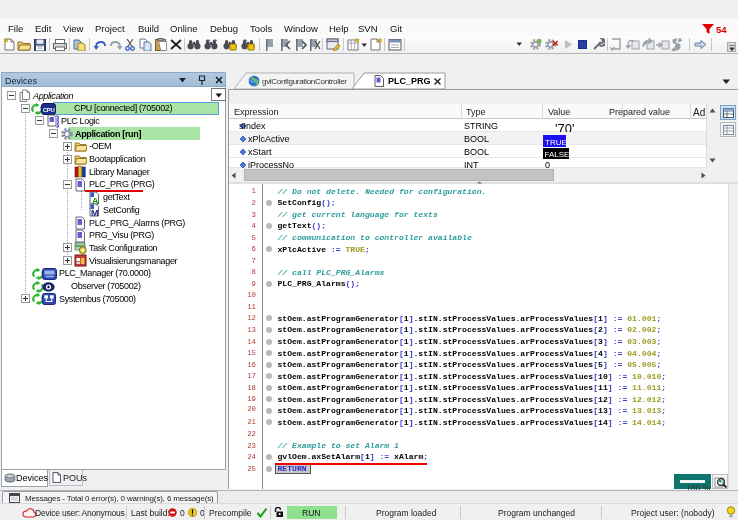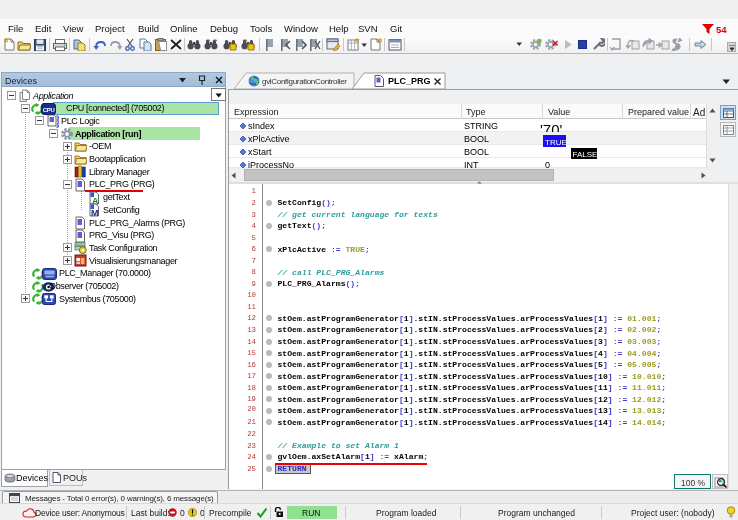--- a/index.html
+++ b/index.html
@@ -290,21 +290,21 @@
         <svg class="abs" style="left:29px;top:15.7px" width="12" height="12" viewBox="0 0 12 12">
           <path d="M2.2 8.6 A4.2 4.2 0 0 1 6 1.8" fill="none" stroke="#35b435" stroke-width="2.2"></path>
           <path d="M9.8 3.4 A4.2 4.2 0 0 1 6 10.2" fill="none" stroke="#35b435" stroke-width="2.2"></path>
           <path d="M4.6 0 L8.6 1.9 L4.8 4.2 Z" fill="#35b435"></path>
           <path d="M7.4 12 L3.4 10.1 L7.2 7.8 Z" fill="#35b435"></path>
         </svg>
         <svg class="abs" style="left:39px;top:15.7px" width="15" height="12" viewBox="0 0 15 12">
           <rect x="0.5" y="0.5" width="14" height="11" rx="2.5" fill="#1b2d8e" stroke="#101a60"></rect>
           <text x="1.8" y="8.6" font-size="6" font-weight="bold" fill="#fff" font-family="Liberation Sans">CPU</text>
         </svg>
-        <span class="abs" style="left:64px;top:16.2px;white-space:nowrap">CPU [connected] (705002)</span>
+        <span class="abs" style="left:72px;top:16.2px;white-space:nowrap">CPU [connected] (705002)</span>
       <svg class="abs" style="left:33px;top:29.4px" width="9" height="9" viewBox="0 0 9 9">
           <rect x="0.5" y="0.5" width="8" height="8" fill="#fcfcfc" stroke="#9a9a9a"></rect>
           <path d="M2 4.5 H7" stroke="#333" stroke-width="1"></path>
         </svg>
       <svg class="abs" style="left:44px;top:27.4px" width="13" height="14" viewBox="0 0 13 14">
           <path d="M2 1 H8 L10 3 V12 H2 Z" fill="#fff" stroke="#555" stroke-width="0.9"></path>
           <path d="M3.5 3 H8 V8 H3.5 Z" fill="#6a5acd"></path>
           <path d="M10.5 2 Q13 2 12 5 Q11.4 7 12.6 8 Q11.4 9 12 11 Q13 13.5 10.5 13" fill="none" stroke="#5050e0" stroke-width="1.4"></path>
         </svg>
         <span class="abs" style="left:59px;top:28.9px;white-space:nowrap">PLC Logic</span>
@@ -412,21 +412,21 @@
           <path d="M2.2 8.6 A4.2 4.2 0 0 1 6 1.8" fill="none" stroke="#35b435" stroke-width="2.2"></path>
           <path d="M9.8 3.4 A4.2 4.2 0 0 1 6 10.2" fill="none" stroke="#35b435" stroke-width="2.2"></path>
           <path d="M4.6 0 L8.6 1.9 L4.8 4.2 Z" fill="#35b435"></path>
           <path d="M7.4 12 L3.4 10.1 L7.2 7.8 Z" fill="#35b435"></path>
         </svg>
         <svg class="abs" style="left:40px;top:193.5px" width="15" height="12" viewBox="0 0 15 12">
           <ellipse cx="6.5" cy="6" rx="6.2" ry="4.7" fill="#15286e"></ellipse>
           <circle cx="6.5" cy="6" r="2.6" fill="#fff"></circle>
           <circle cx="6.5" cy="6" r="1.2" fill="#000"></circle>
         </svg>
-        <span class="abs" style="left:47px;top:194.0px;white-space:nowrap">Observer (705002)</span>
+        <span class="abs" style="left:69px;top:194.0px;white-space:nowrap">Observer (705002)</span>
       <svg class="abs" style="left:19px;top:207.2px" width="9" height="9" viewBox="0 0 9 9">
           <rect x="0.5" y="0.5" width="8" height="8" fill="#fcfcfc" stroke="#9a9a9a"></rect>
           <path d="M2 4.5 H7 M4.5 2 V7" stroke="#333" stroke-width="1"></path>
         </svg>
       <svg class="abs" style="left:30px;top:206.2px" width="12" height="12" viewBox="0 0 12 12">
           <path d="M2.2 8.6 A4.2 4.2 0 0 1 6 1.8" fill="none" stroke="#35b435" stroke-width="2.2"></path>
           <path d="M9.8 3.4 A4.2 4.2 0 0 1 6 10.2" fill="none" stroke="#35b435" stroke-width="2.2"></path>
           <path d="M4.6 0 L8.6 1.9 L4.8 4.2 Z" fill="#35b435"></path>
           <path d="M7.4 12 L3.4 10.1 L7.2 7.8 Z" fill="#35b435"></path>
         </svg>
@@ -482,46 +482,46 @@
         </svg>
       <div class="abs" style="left:0;top:31.5px;width:510px;height:64.5px;background:#fff;border-left:1px solid #9a9a9a"></div>
       <div class="abs" style="left:1px;top:31.5px;width:477px;height:15px;background:#fafafa;border-bottom:1px solid #c8c8c8;"></div>
       <div class="abs" style="left:233px;top:31.5px;width:1px;height:15px;background:#d8d8d8"></div>
       <div class="abs" style="left:314px;top:31.5px;width:1px;height:15px;background:#d8d8d8"></div>
       <div class="abs" style="left:394px;top:31.5px;width:1px;height:15px;background:#d8d8d8"></div>
       <div class="abs" style="left:462px;top:31.5px;width:1px;height:15px;background:#d8d8d8"></div>
       <span class="abs" style="left:6px;top:34.5px;font-size:9px;color:#222;white-space:nowrap">Expression</span>
       <span class="abs" style="left:238px;top:34.5px;font-size:9px;color:#222;white-space:nowrap">Type</span>
       <span class="abs" style="left:320px;top:34.5px;font-size:9px;color:#222;white-space:nowrap">Value</span>
-      <span class="abs" style="left:400px;top:34.5px;font-size:9px;color:#222;white-space:nowrap">Prepared value</span>
+      <span class="abs" style="left:381px;top:34.5px;font-size:9px;color:#222;white-space:nowrap">Prepared value</span>
       <span class="abs" style="left:465px;top:34.5px;font-size:10px;color:#222;white-space:nowrap">Ad</span>
       <div class="abs" style="left:1px;top:59px;width:477px;height:1px;background:#e8e8e8"></div>
       <svg class="abs" style="left:11px;top:50px" width="8" height="8" viewBox="0 0 8 8">
           <path d="M1 4 L4 1 L7 4 L4 7 Z" fill="#5078e0" stroke="#2a4898" stroke-width="0.7"></path>
         </svg>
-      <span class="abs" style="left:20px;top:49px;font-size:9px">sIndex</span>
+      <span class="abs" style="left:11px;top:49px;font-size:9px">sIndex</span>
       <span class="abs" style="left:236px;top:49px;font-size:9px">STRING</span>
-      <span class="abs" style="left:312px;top:49px;font-size:15px">'70'</span>
+      <span class="abs" style="left:327px;top:49px;font-size:13px">'70'</span>
       <div class="abs" style="left:1px;top:60px;width:477px;height:13px;background:#f2f2f2"></div>
       <div class="abs" style="left:1px;top:72px;width:477px;height:1px;background:#e8e8e8"></div>
       <svg class="abs" style="left:11px;top:63px" width="8" height="8" viewBox="0 0 8 8">
           <path d="M1 4 L4 1 L7 4 L4 7 Z" fill="#5078e0" stroke="#2a4898" stroke-width="0.7"></path>
         </svg>
       <span class="abs" style="left:20px;top:62px;font-size:9px">xPlcActive</span>
       <span class="abs" style="left:236px;top:62px;font-size:9px">BOOL</span>
       <span class="abs" style="left:315px;top:63px;width:23px;height:12px;background:#1c10ee;">
           <span class="abs" style="left:2px;top:2.5px;font-size:8px;color:#fff">TRUE</span>
         </span>
       <div class="abs" style="left:1px;top:85px;width:477px;height:1px;background:#e8e8e8"></div>
       <svg class="abs" style="left:11px;top:76px" width="8" height="8" viewBox="0 0 8 8">
           <path d="M1 4 L4 1 L7 4 L4 7 Z" fill="#5078e0" stroke="#2a4898" stroke-width="0.7"></path>
         </svg>
       <span class="abs" style="left:20px;top:75px;font-size:9px">xStart</span>
       <span class="abs" style="left:236px;top:75px;font-size:9px">BOOL</span>
-      <span class="abs" style="left:315px;top:75.7px;width:26px;height:11px;background:#000;margin-left:28px;">
+      <span class="abs" style="left:315px;top:75.7px;width:26px;height:11px;background:#000;">
           <span class="abs" style="left:1.5px;top:2px;font-size:8px;color:#fff">FALSE</span>
         </span>
       <div class="abs" style="left:1px;top:95px;width:477px;height:1px;background:#e8e8e8"></div>
       <svg class="abs" style="left:11px;top:89px" width="8" height="8" viewBox="0 0 8 8">
           <path d="M1 4 L4 1 L7 4 L4 7 Z" fill="#5078e0" stroke="#2a4898" stroke-width="0.7"></path>
         </svg>
       <span class="abs" style="left:20px;top:88px;font-size:9px">iProcessNo</span>
       <span class="abs" style="left:236px;top:88px;font-size:9px">INT</span>
       <span class="abs" style="left:317px;top:88px;font-size:9px">0</span>
       <div class="abs" style="left:478px;top:31.5px;width:12px;height:64.5px;background:#f0f0f0;border-left:1px solid #dcdcdc"></div>
@@ -553,29 +553,31 @@
           <path d="M0.5 0.5 V6.5 L4.5 3.5 Z" fill="#505050"></path>
         </svg>
       <div class="abs" style="left:16px;top:97px;width:310px;height:12px;background:#c3c3c3;border:1px solid #b0b0b0"></div>
       <div class="abs" style="left:0;top:110px;width:510px;height:2.5px;background:#dde0e2"></div>
       <svg class="abs" style="left:248px;top:109px" width="22" height="6" viewBox="0 0 22 6">
           <path d="M1 2.5 L3.5 0.5 L6 2.5 Z" fill="#707070"></path>
           <path d="M15 3.5 L17.5 5.5 L20 3.5 Z" fill="#707070"></path>
         </svg>
       <div class="abs" id="code">
         <span class="ln" style="top:3.40px">1</span>
+        <div class="cl cmt" style="top:2.80px">// Do not delete. Needed for configuration.</div>
         <span class="ln" style="top:14.95px">2</span>
         <span class="bp" style="top:15.95px"></span>
         <div class="cl" style="top:14.35px">SetConfig<span class="op">();</span></div>
         <span class="ln" style="top:26.50px">3</span>
         <div class="cl cmt" style="top:25.90px">// get current language for texts</div>
         <span class="ln" style="top:38.05px">4</span>
         <span class="bp" style="top:39.05px"></span>
         <div class="cl" style="top:37.45px">getText<span class="op">();</span></div>
         <span class="ln" style="top:49.60px">5</span>
+        <div class="cl cmt" style="top:49.00px">// communication to controller available</div>
         <span class="ln" style="top:61.15px">6</span>
         <span class="bp" style="top:62.15px"></span>
         <div class="cl" style="top:60.55px">xPlcActive <span class="op">:=</span> <span class="num">TRUE</span><span class="op">;</span></div>
         <span class="ln" style="top:72.70px">7</span>
         <span class="ln" style="top:84.25px">8</span>
         <div class="cl cmt" style="top:83.65px">// call PLC_PRG_Alarms</div>
         <span class="ln" style="top:95.80px">9</span>
         <span class="bp" style="top:96.80px"></span>
         <div class="cl" style="top:95.20px">PLC_PRG_Alarms<span class="op">();</span></div>
         <span class="ln" style="top:107.35px">10</span>
@@ -618,21 +620,21 @@
         <div class="cl" style="top:268.45px">gvlOem.axSetAlarm<span class="op">[</span>1<span class="op">]</span> <span class="op">:=</span> xAlarm<span class="op">;</span></div>
         <span class="ln" style="top:280.60px">25</span>
         <span class="bp" style="top:281.60px"></span>
         <span class="abs" style="left:47px;top:279.50px;width:36px;height:10px;background:#c8c8c8;border:1px solid #555;"></span>
         <div class="cl" style="top:280.00px;color:#2a2ac8">RETURN</div>
         <div class="abs" style="left:47px;top:279.25px;width:152px;height:2px;background:#ee0000"></div>
         <div class="abs" style="left:33.5px;top:0;width:1px;height:305px;background:#888"></div>
       </div>
       <div class="abs" style="left:0;top:18px;width:1px;height:399px;background:#9a9a9a"></div>
       <div class="abs" style="left:500px;top:112px;width:10px;height:305px;background:#f0f0f0;border-left:1px solid #dcdcdc"></div>
-      <span class="abs" style="left:446px;top:402px;width:37px;height:15px;background:#f4f4f4;border:1px solid #0f766e;">
+      <span class="abs" style="left:446px;top:402px;width:37px;height:15px;background:#f4f4f4;border:6px solid #0f766e;">
           <span class="abs" style="left:6px;top:3px;font-size:8.5px;color:#333">100&nbsp;%</span>
         </span>
       <span class="abs" style="left:484px;top:402px;width:16px;height:15px;background:#f4f4f4;border:1px solid #c0c0c0">
           <svg class="abs" style="left:1px;top:1px" width="13" height="13" viewBox="0 0 13 13">
             <rect x="1" y="2" width="8" height="9" fill="#fff" stroke="#888"></rect>
             <circle cx="7" cy="6" r="3.4" fill="none" stroke="#222" stroke-width="1.2"></circle>
             <circle cx="6.2" cy="5.2" r="1.4" fill="#1a9a9a"></circle>
             <path d="M9.5 8.5 L12.5 11.5" stroke="#222" stroke-width="1.8"></path>
           </svg>
         </span>

